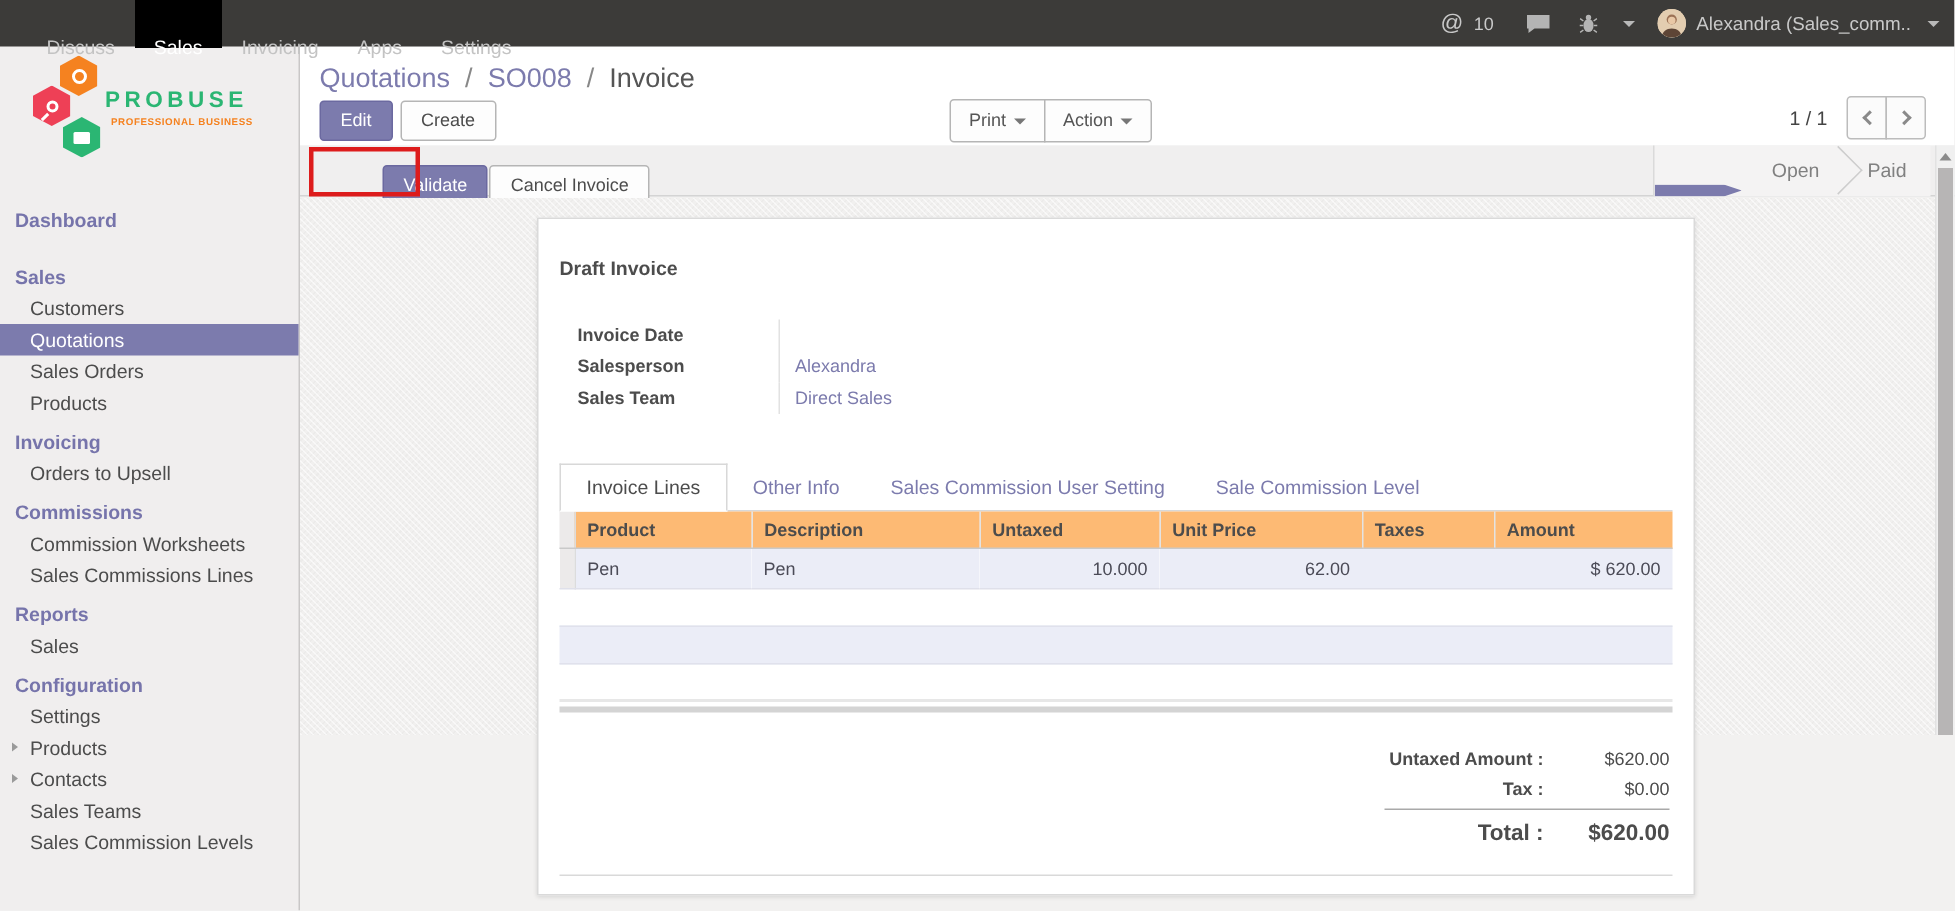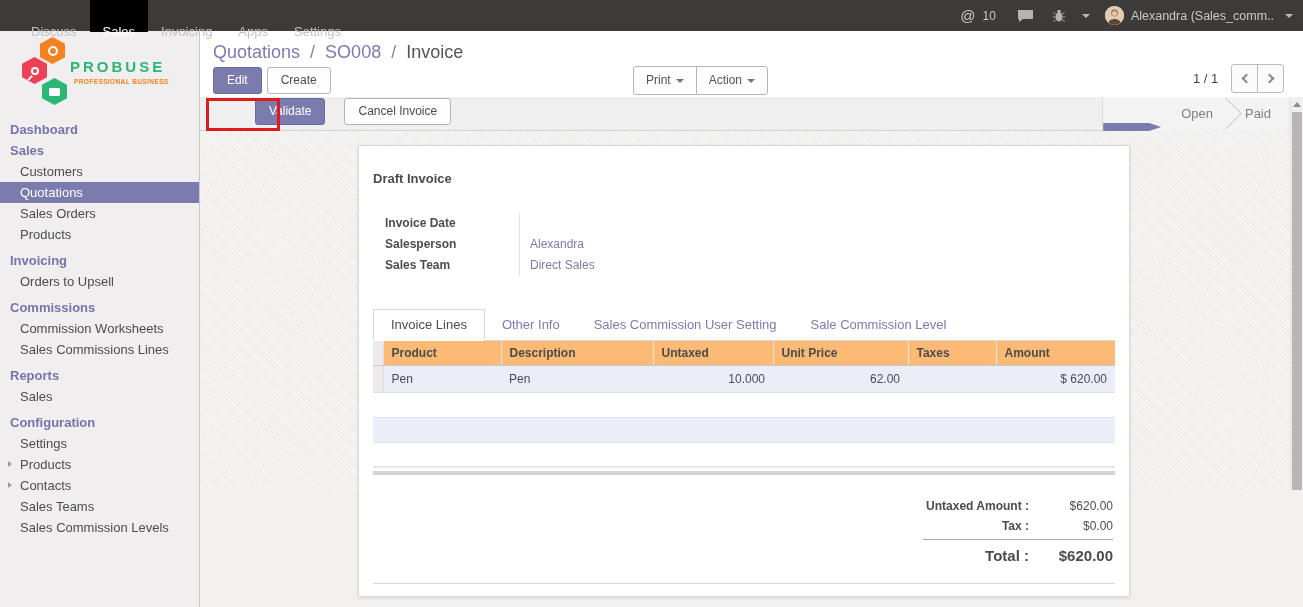--- a/index.html
+++ b/index.html
@@ -25,21 +25,21 @@
   .hex-orange { left:40px; top:6px;  background:var(--logo-orange,#f58220); }
   .hex-red    { left:22px; top:26px; background:var(--logo-red,#ee4056); }
   .hex-green  { left:42px; top:47px; background:var(--logo-green,#2bb673); }
   .gear { width:10px; height:10px; border:2.5px solid #fff; border-radius:50%; }
   .mag { position:relative; width:8px; height:8px; border:2px solid #fff; border-radius:50%; }
   .mag::after { content:""; position:absolute; left:-4px; top:6px; width:2px; height:6px; background:#fff; transform:rotate(45deg); }
   .boxico { width:11px; height:8px; background:#fff; border-radius:1px; }
   .logo-title { position:absolute; left:70px; top:27px; font-size:15px; font-weight:bold; letter-spacing:3px; color:var(--logo-green,#2bb673); }
   .logo-sub { position:absolute; left:74px; top:47px; font-size:6.5px; letter-spacing:.4px; color:var(--logo-orange,#f58220); font-weight:bold; }
 
-  .nav-section { margin-top:0; }
+  .nav-section { margin-top:17px; }
   .nav-section + .nav-section.gap { margin-top:5px; }
   .nav-title { font-size:13px; font-weight:bold; color:var(--sidebar-header,#7674ab); line-height:21px; padding-left:10px; cursor:pointer; }
   .nav-item { position:relative; font-size:13px; color:var(--text,#4c4c4c); line-height:21px; padding-left:20px; cursor:pointer; white-space:nowrap; }
   .nav-item.selected { background:var(--accent,#7c7bad); color:#fff; }
   .expand-arrow { position:absolute; left:8px; top:7px; width:0; height:0; border-top:3.5px solid transparent; border-bottom:3.5px solid transparent; border-left:4.5px solid #9a9a9a; }
 
   
   #main { position:absolute; left:200px; top:31px; width:1103px; height:459px; }
 
   .control-panel { position:absolute; top:0; left:0; right:0; height:66px; background:#fff; }
@@ -59,21 +59,21 @@
   .pager-btns { position:absolute; left:1031px; top:33px; display:flex; }
   .pager-btn { width:27px; height:29px; background:#fbfbfb; border:1px solid #bcbcbc; display:flex; align-items:center; justify-content:center; cursor:pointer; }
   .pager-btn:first-child { border-radius:3px 0 0 3px; }
   .pager-btn:last-child { border-radius:0 3px 3px 0; margin-left:-1px; }
   .chev { width:7px; height:7px; border-right:2px solid #8a8a8a; border-bottom:2px solid #8a8a8a; display:inline-block; }
   .chev.left { transform:rotate(135deg); margin-left:3px; }
   .chev.right { transform:rotate(-45deg); margin-right:3px; }
 
   
   .statusbar { position:absolute; top:66px; left:0; right:0; height:34px; background:#f0efef; border-bottom:1px solid #d4d4d4; }
-  .sb-btns { position:absolute; left:11px; top:1px; display:flex; gap:19px;padding-left:44px; }
+  .sb-btns { position:absolute; left:11px; top:13px; display:flex; gap:1px;padding-left:44px; }
   .validate-annotation { position:absolute; left:6px; top:1px; width:74px; height:33px; border:3px solid var(--highlight,#dd1c1c); z-index:5; pointer-events:none; }
   .states { position:absolute; right:16px; top:0; height:34px; display:flex; align-items:stretch; background:#f4f3f3; border-left:1px solid #dadada; }
   .state { font-size:13px; line-height:34px; color:#808080; cursor:pointer; }
   .state.active { background:var(--accent,#7c7bad); color:#fff; width:58px; padding-left:14px; clip-path:polygon(0 0,46px 0,58px 50%,46px 100%,0 100%);margin-top:26px; }
   .state.open { padding:0 10px 0 20px; }
   .state.paid { padding:0 16px 0 12px; }
   .chevron-sep { position:relative; width:10px; overflow:visible; }
   .chevron-sep::before { content:""; position:absolute; left:-9px; top:5px; width:22px; height:22px; border-top:1px solid #cdcdcd; border-right:1px solid #cdcdcd; transform:rotate(45deg); }
 
   

